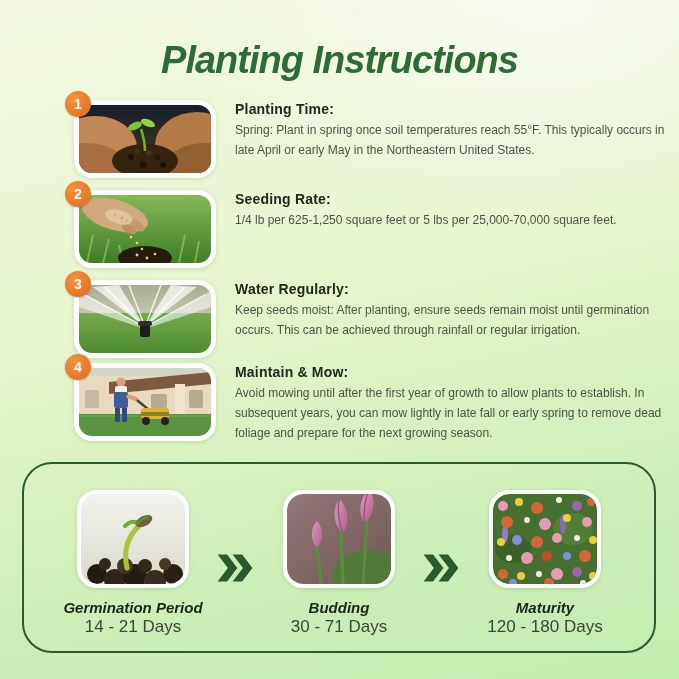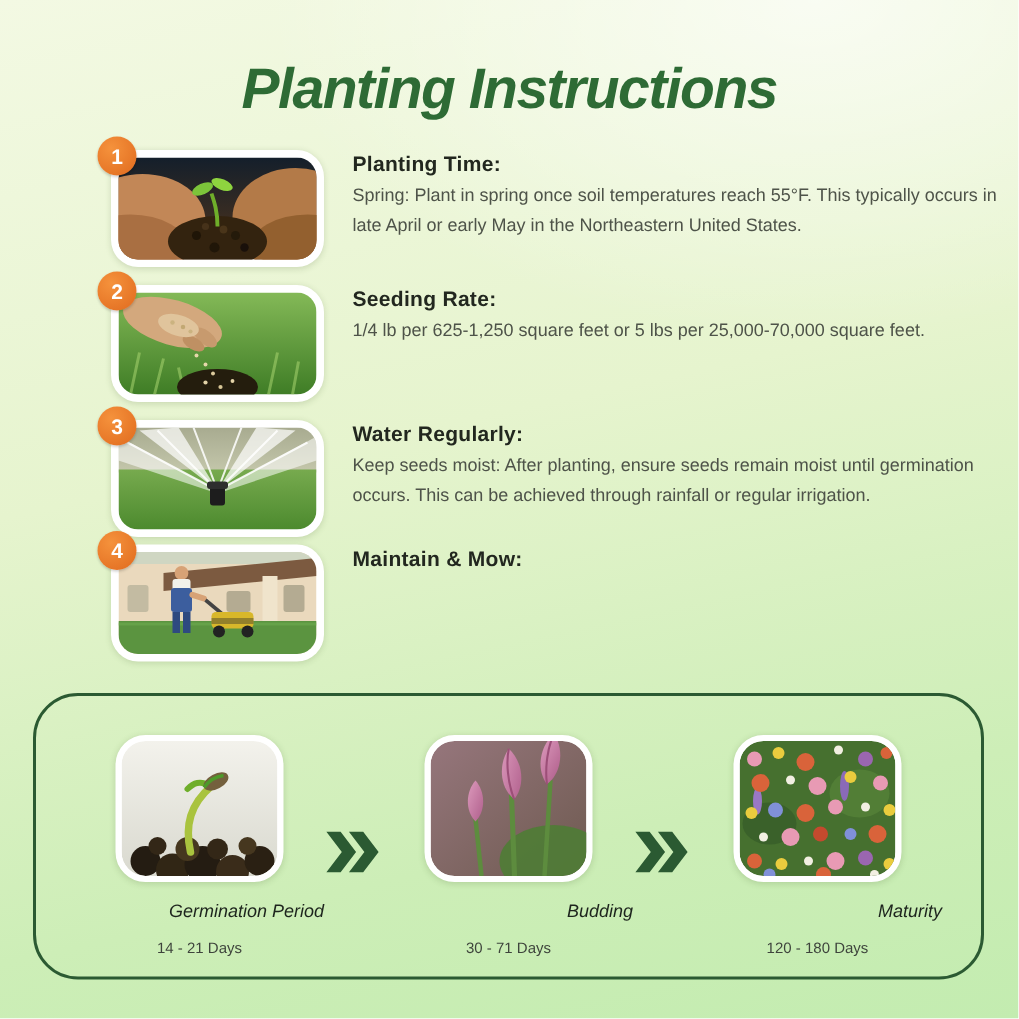--- a/index.html
+++ b/index.html
@@ -34,22 +34,22 @@
     border:2px solid #2b5a32;border-radius:30px;
     display:flex;justify-content:space-between;align-items:flex-start;
     padding:26px 26px 0 26px;
   }
   .stage{width:182px;text-align:center;}
   .stage-photo{
     display:inline-block;width:104px;height:90px;border:4px solid #fff;border-radius:20px;
     overflow:hidden;box-shadow:0 1px 4px rgba(60,90,40,.18);background:#fff;
   }
   .stage-photo svg{display:block;width:104px;height:90px;border-radius:16px;}
-  .stage-label{margin-top:7px;font-size:12px;font-weight:normal;font-style:italic;color:#1d241d;text-align:right;}
-  .stage-days{margin-top:13px;font-size:10px;color:#3e443c;}
+  .stage-label{margin-top:7px;font-size:15px;font-weight:bold;font-style:italic;color:#1d241d;}
+  .stage-days{margin-top:1px;font-size:17px;color:#3e443c;}
   .chev{width:40px;margin-top:62px;flex:none;}
   .chev svg{display:block;width:38px;height:32px;}
 </style>
 </head>
 <body>
 
 <div class="page">
 
   <h1 class="title">Planting Instructions</h1>
 
@@ -172,20 +172,21 @@
         <rect x="48" y="26" width="12" height="4" rx="2" fill="#d7a276" transform="rotate(18 48 26)"></rect>
         <line x1="58" y1="32" x2="70" y2="42" stroke="#444" stroke-width="2.4"></line>
         <rect x="62" y="40" width="28" height="11" rx="3" fill="#d8b72a"></rect>
         <rect x="62" y="44" width="28" height="4" fill="#2e2e2e" opacity=".4"></rect>
         <circle cx="67" cy="53" r="4" fill="#222"></circle>
         <circle cx="86" cy="53" r="4" fill="#222"></circle>
       </svg>
     </div>
     <div class="step-text">
       <h2>Maintain &amp; Mow:</h2>
+      <p>Avoid mowing until after the first year of growth to allow plants to establish. In subsequent years, you can mow lightly in late fall or early spring to remove dead foliage and prepare for the next growing season.</p>
     </div>
   </div>
 
   <div class="timeline">
 
     <div class="stage">
       <div class="stage-photo">
         <svg viewBox="0 0 104 90">
           <defs>
             <linearGradient id="s1bg" x1="0" y1="0" x2="0" y2="1">

